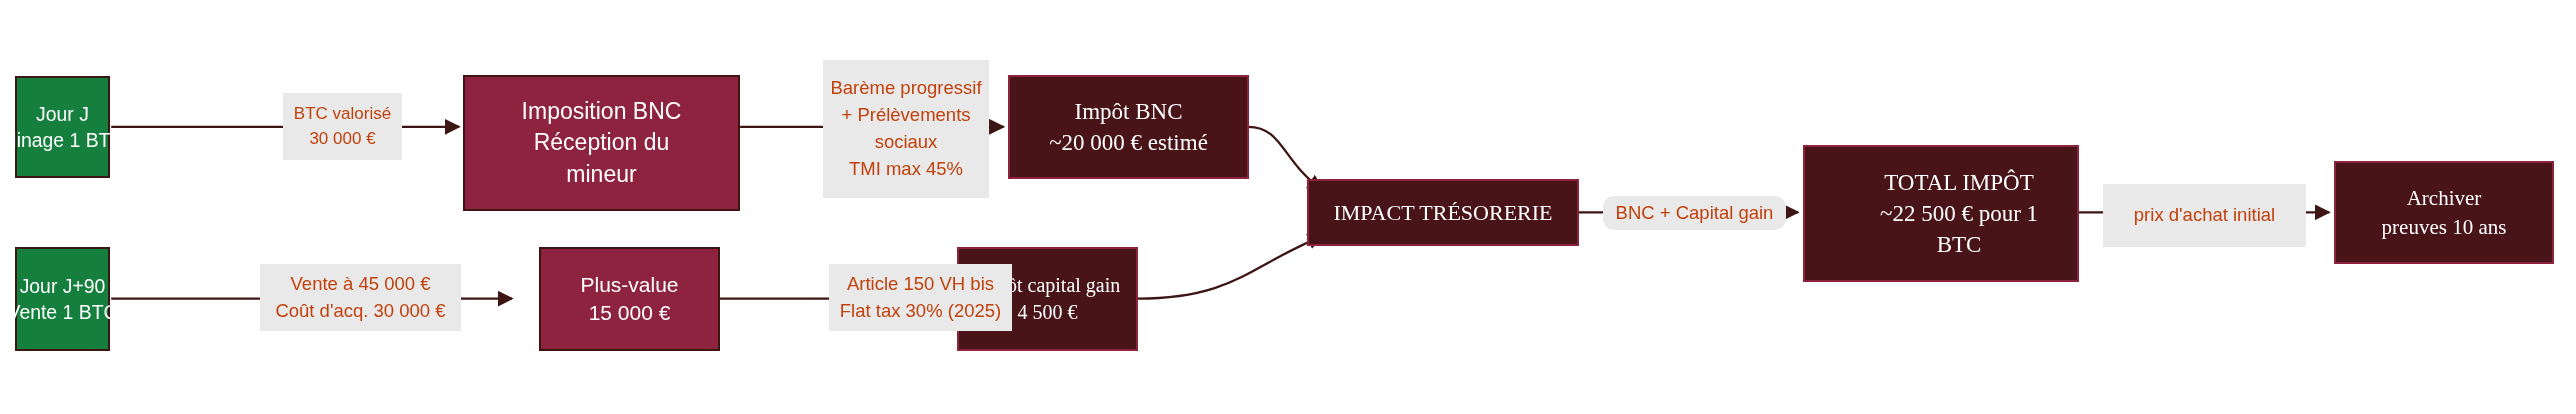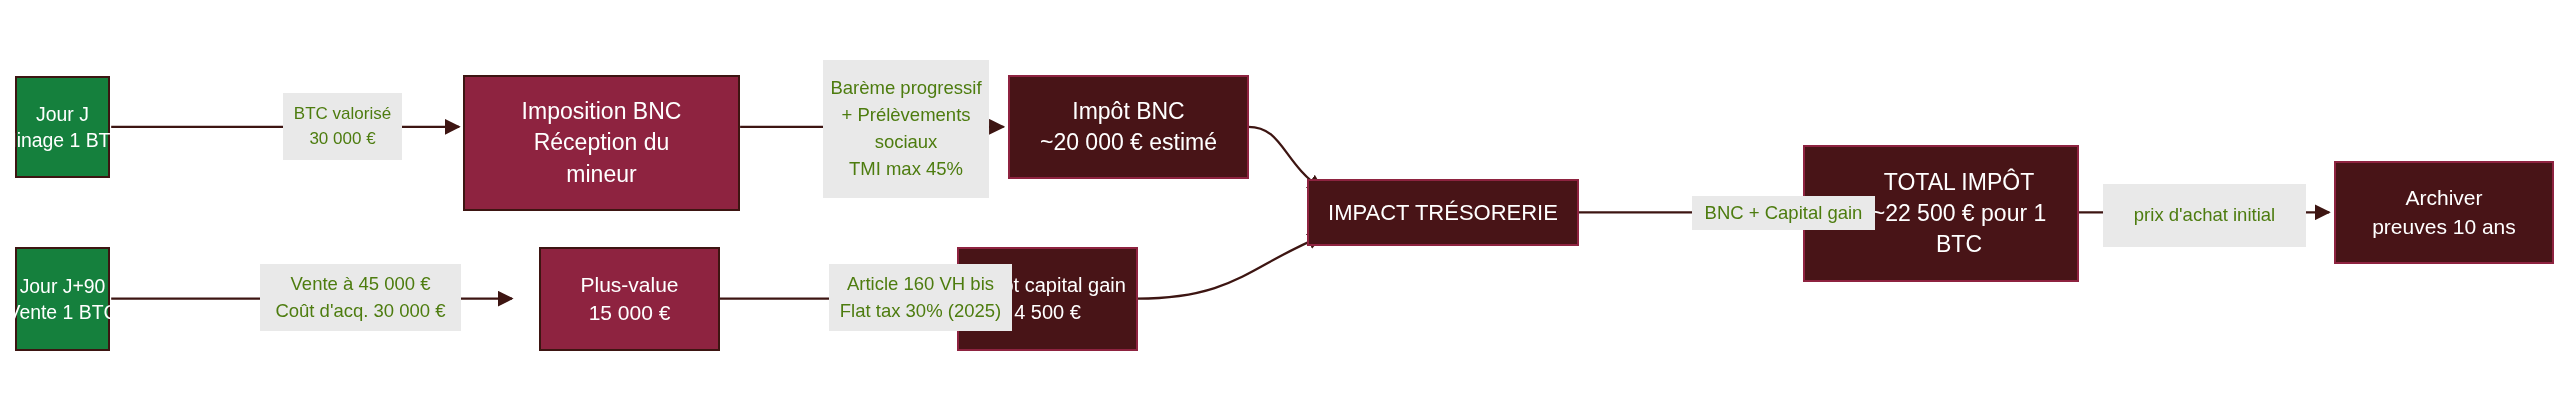--- a/index.html
+++ b/index.html
@@ -11,44 +11,44 @@
   .node{
     position:absolute;
     display:flex;flex-direction:column;align-items:center;justify-content:center;
     text-align:center;color:#ffffff;box-sizing:border-box;
     line-height:1.35;
   }
   .node .ln{display:block;white-space:nowrap;}
 
   .n-orange{background:#15803d;border:2.6px solid #3D1512;}
   .n-crimson{background:#8E2340;border:2.6px solid #3D1512;}
-  .n-maroon{background:#481417;border:2.6px solid #8E2340;}
+  .n-maroon{background:#481417;border:2.6px solid #8E2340;font-family:Liberation Serif, serif;}
 
   .edgelabel{
     position:absolute;
     display:flex;flex-direction:column;align-items:center;justify-content:center;
-    text-align:center;color:#4d7c0f;background:#E9E9E9;
+    text-align:center;color:#c2410c;background:#E9E9E9;
     box-sizing:border-box;line-height:1.45;
   }
   .edgelabel .ln{display:block;white-space:nowrap;}
 
   
   #node-jour-j        {left:15px;  top:76px;  width:95px; height:102px; font-size:19.4px;}
   #node-imposition-bnc{left:463px; top:75px;  width:277px; height:136px; font-size:23px;}
   #node-impot-bnc     {left:1008px;top:75px;  width:241px; height:104px; font-size:23px;}
   #node-impact-treso  {left:1307px;top:179px; width:272px; height:67px;  font-size:22px;}
   #node-total-impot   {left:1803px;top:145px; width:276px; height:137px; font-size:23px;padding-left:36px;}
   #node-archiver      {left:2334px;top:161px; width:220px; height:103px; font-size:21px;}
   #node-jour-j90      {left:15px;  top:247px; width:95px; height:104px; font-size:19.4px;}
   #node-plus-value    {left:539px; top:247px; width:181px; height:104px; font-size:21px;}
   #node-impot-cg      {left:957px;top:247px; width:181px; height:104px; font-size:20px;}
 
   #lbl-btc-valorise   {left:283px; top:93px; width:119px; height:67px;  font-size:17px;}
   #lbl-bareme         {left:823px; top:60px;  width:166px; height:138px; font-size:18.5px;}
-  #lbl-bnc-capital    {left:1692px;top:196px; width:183px; height:34px;  font-size:18.5px;}
+  #lbl-bnc-capital    {left:1603px;top:196px; width:183px; height:34px;  font-size:18.5px;border-radius:11px;}
   #lbl-conseil        {left:2103px;top:184px; width:203px; height:63px;  font-size:18.5px;}
   #lbl-vente          {left:260px; top:264px; width:201px; height:67px;  font-size:18.5px;}
   #lbl-flat           {left:829px; top:264px; width:183px; height:67px;  font-size:18.5px;}
 </style>
 </head>
 <body>
 
 <div id="stage">
 
   <svg id="wires" viewBox="0 0 2922 470">
@@ -142,18 +142,18 @@
   <div class="edgelabel" id="lbl-conseil">
     <span class="ln">prix d'achat initial</span>
   </div>
 
   <div class="edgelabel" id="lbl-vente">
     <span class="ln">Vente à 45 000 €</span>
     <span class="ln">Coût d'acq. 30 000 €</span>
   </div>
 
   <div class="edgelabel" id="lbl-flat">
-    <span class="ln">Article 160 VH bis</span>
+    <span class="ln">Article 150 VH bis</span>
     <span class="ln">Flat tax 30% (2025)</span>
   </div>
 
 </div>
 
 
 </body></html>

